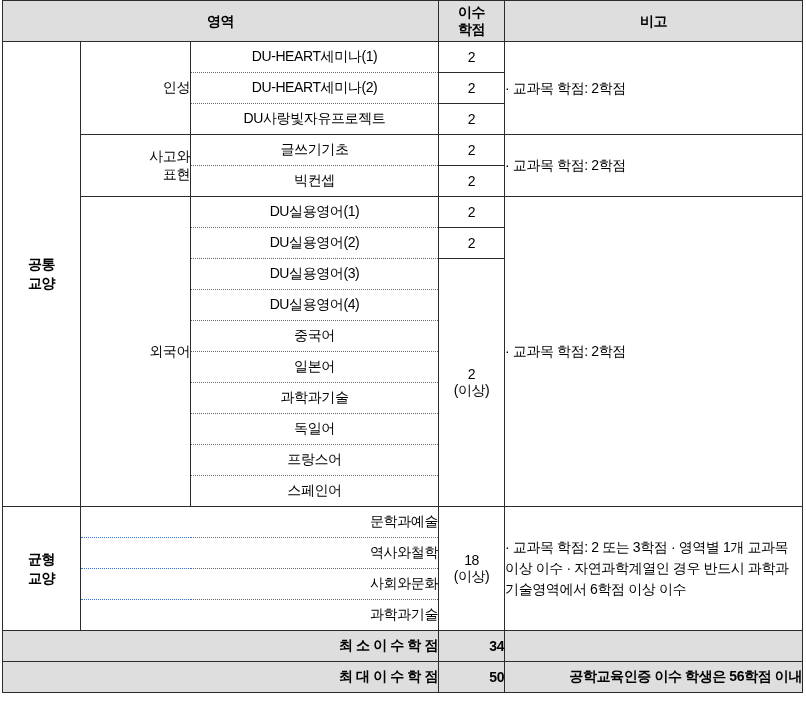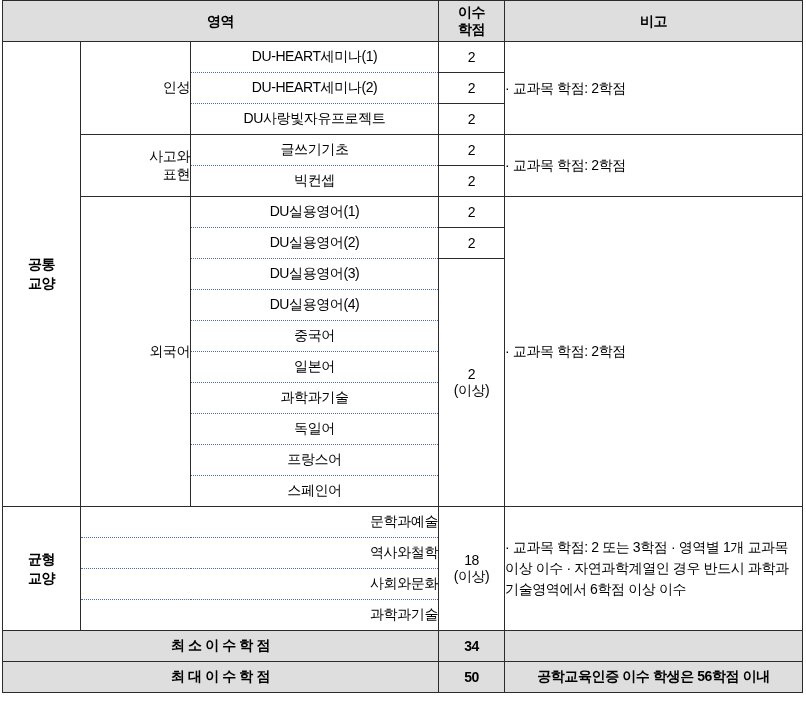--- a/index.html
+++ b/index.html
@@ -87,21 +87,21 @@
   .balance-course {
     text-align: right;
     border-bottom: 1px dotted #4a6fb5 !important;
     border-top: 1px dotted #4a6fb5 !important;
   }
   .balance-first { border-top: 1px solid #2b2b2b !important; }
   .balance-last { border-bottom: 1px solid #2b2b2b !important; }
   .total-row td {
     background: #dedede;
     font-weight: bold;
-    text-align: center;
+    text-align: right;
     height: 30px;
   }
   .total-label {
     letter-spacing: 3px;
   }
   .note-strong {
     font-weight: bold;
     text-align: center;
     letter-spacing: -0.4px;
   }

